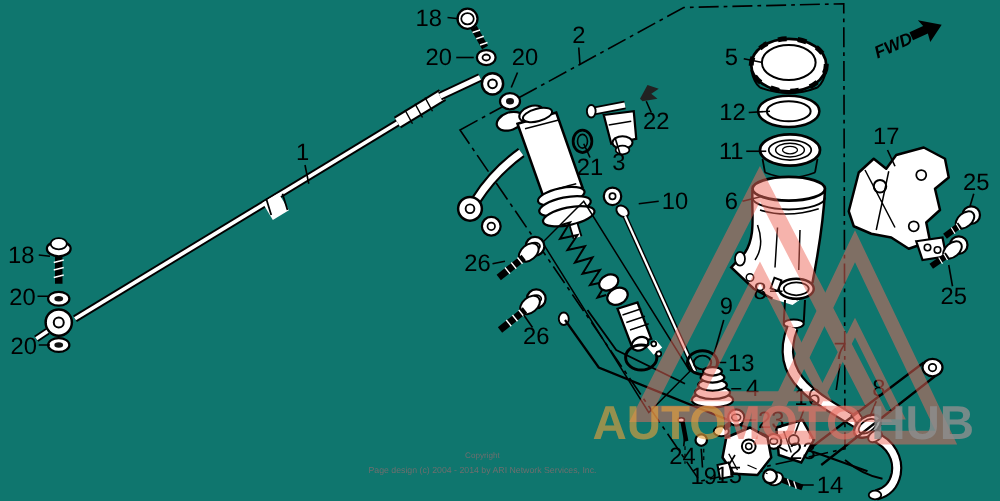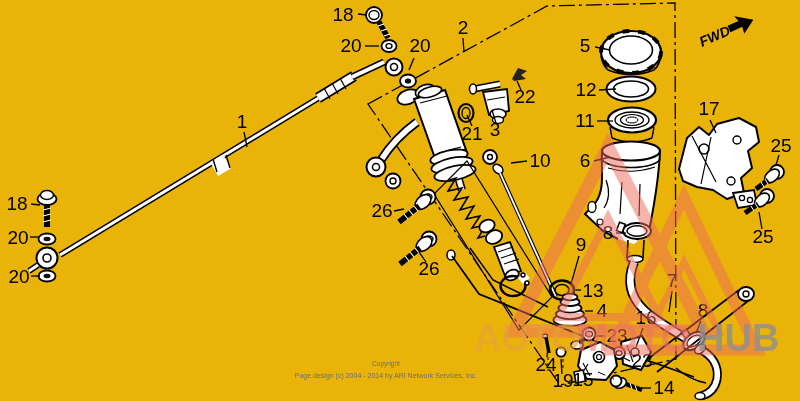--- a/index.html
+++ b/index.html
@@ -1,16 +1,16 @@
 <!DOCTYPE html>
 <html><head>
 <meta charset="utf-8">
 <style>
   html,body{margin:0;padding:0;background:#fff;}
-  .stage{position:relative;width:800px;height:401px;background:#eab308;overflow:hidden;
+  .stage{position:relative;width:800px;height:401px;background:#0f766e;overflow:hidden;
          font-family:"Liberation Sans",sans-serif;}
   svg{position:absolute;left:0;top:0;}
   .callout{font-family:"Liberation Sans",sans-serif;font-size:19px;fill:#000;}
   .ln{stroke:#000;fill:none;}
   .wh{stroke:#fff;fill:none;}
   .part{stroke:#000;fill:#fff;}
   .leader{stroke:#000;stroke-width:1.3;fill:none;}
   .wm-text{font-family:"Liberation Sans",sans-serif;font-weight:bold;font-size:38px;}
   .fwd-text{font-family:"Liberation Sans",sans-serif;font-weight:bold;font-style:italic;font-size:14px;fill:#000;}
   .copy{font-family:"Liberation Sans",sans-serif;fill:#6e6e6e;}

